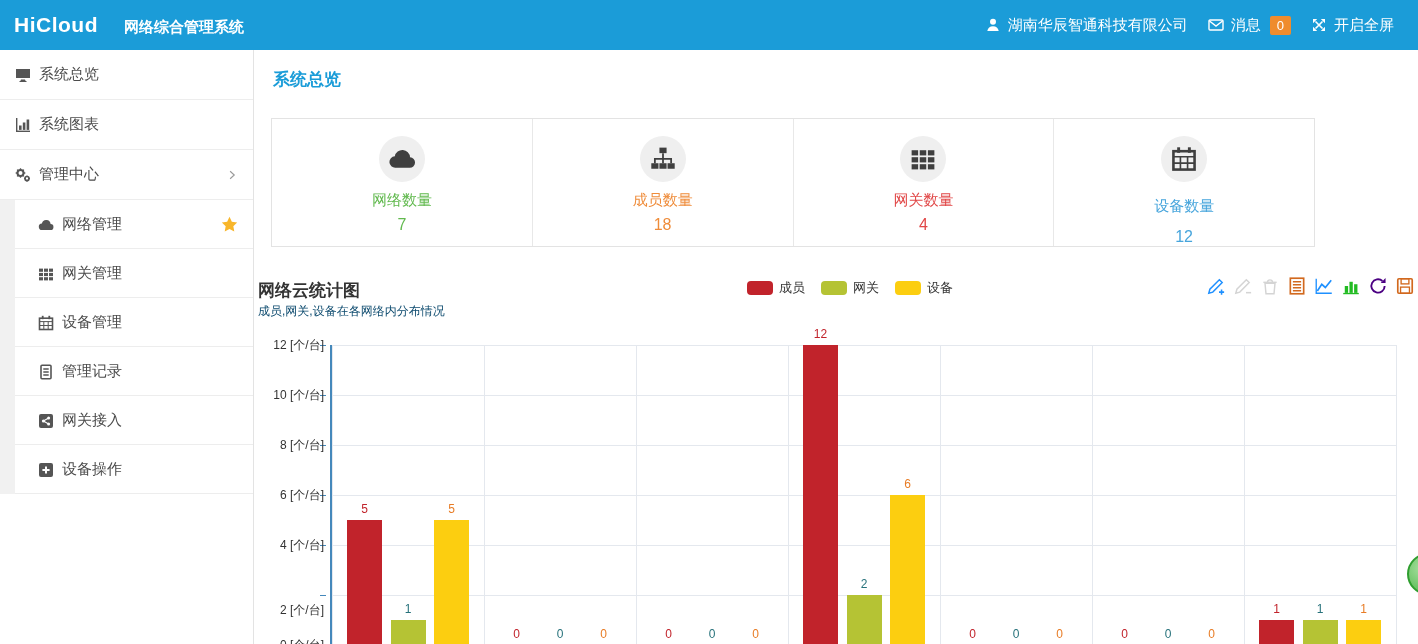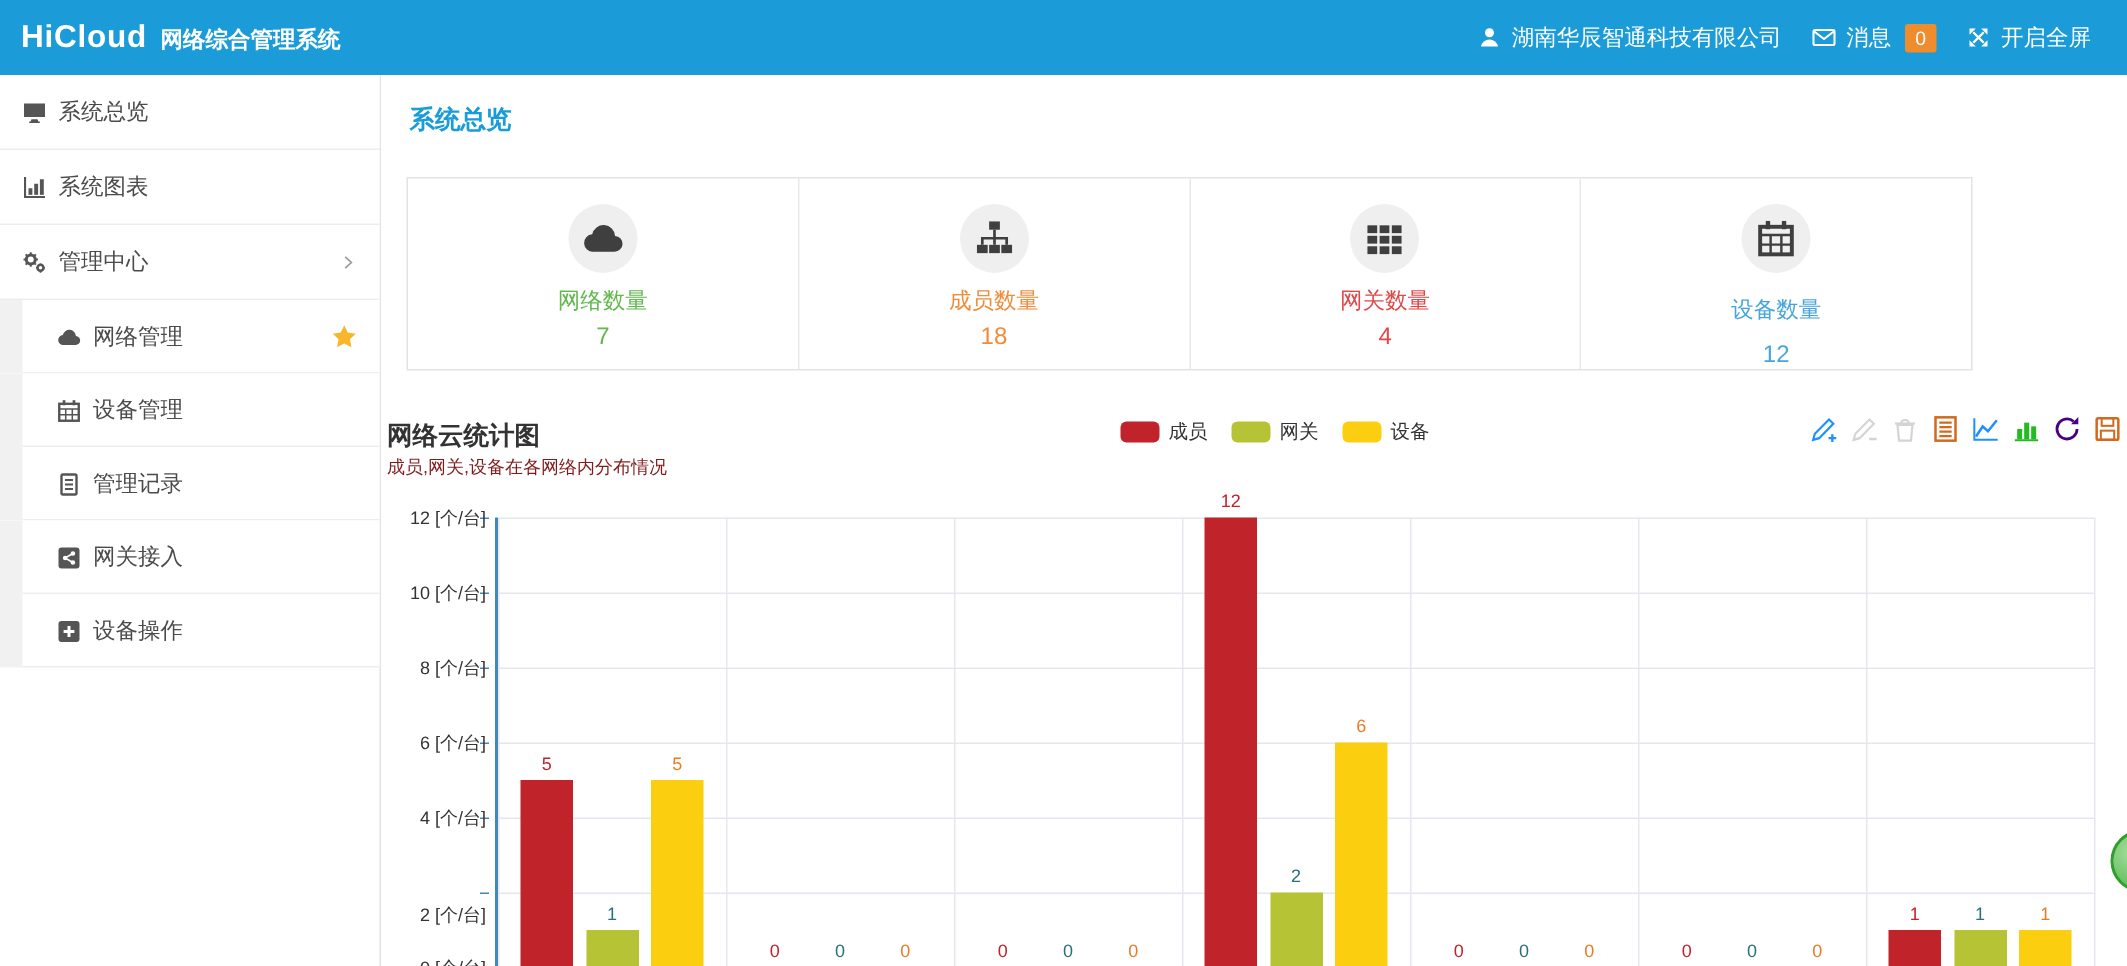--- a/index.html
+++ b/index.html
@@ -6,21 +6,21 @@
   body{
     width:1418px;height:644px;position:relative;overflow:hidden;
     font-family:"Liberation Sans","DejaVu Sans",sans-serif;
     background:#ffffff;color:#333;
   }
   
   .hdr{position:absolute;left:0;top:0;width:1418px;height:50px;background:#1b9cd8;
        display:flex;align-items:center;color:#fff;}
   .logo{margin-left:14px;display:flex;align-items:baseline;cursor:pointer;}
   .logo b{font-size:21px;font-weight:bold;letter-spacing:.5px;}
-  .logo span{font-size:15px;margin-left:9px;font-weight:bold;}
+  .logo span{font-size:15px;margin-left:26px;font-weight:bold;}
   .hdr-right{margin-left:auto;margin-right:24px;display:flex;align-items:center;gap:20px;font-size:15px;}
   .hdr-item{display:flex;align-items:center;gap:7px;cursor:pointer;white-space:nowrap;}
   .badge{background:#ef8c2d;color:#fff;font-size:13px;padding:2px 7px;border-radius:2px;margin-left:2px;}
   .hicon{width:16px;height:16px;display:inline-flex;}
   
   .sidebar{position:absolute;left:0;top:50px;width:253px;height:594px;background:#fff;
            border-right:1px solid #e3e3e3;}
   .side-item{height:49px;display:flex;align-items:center;padding:0 15px;
              border-bottom:1px solid #ededed;font-size:15px;color:#4b4b4b;
              position:relative;cursor:pointer;background:#fff;}
@@ -36,21 +36,21 @@
          border:1px solid #e3e3e3;display:flex;box-sizing:border-box;background:#fff;}
   .stat-cell{flex:1;display:flex;flex-direction:column;align-items:center;padding-top:17px;
              border-right:1px solid #e8e8e8;}
   .stat-cell:last-child{border-right:none;}
   .stat-circle{width:46px;height:46px;border-radius:50%;background:#efefef;
                display:flex;align-items:center;justify-content:center;}
   .stat-label{margin-top:9px;font-size:15px;}
   .stat-value{margin-top:6px;font-size:16px;}
   
   .chart-title{position:absolute;left:258px;top:279px;font-size:17px;font-weight:bold;color:#333;}
-  .chart-subtitle{position:absolute;left:258px;top:303px;font-size:12px;color:#7f1d1d;}
+  .chart-subtitle{position:absolute;left:258px;top:303px;font-size:12px;color:#0c4a6e;}
   .legend{position:absolute;left:747px;top:279px;display:flex;gap:16px;align-items:flex-end;}
   .legend-item{display:flex;align-items:center;gap:6px;font-size:13px;color:#333;cursor:pointer;}
   .legend-swatch{width:26px;height:14px;border-radius:4px;}
   .toolbox{position:absolute;left:1206px;top:276px;display:flex;gap:7px;align-items:center;}
   .tool{width:20px;height:20px;display:inline-flex;cursor:pointer;}
   
   #plot{position:absolute;left:0;top:0;width:1418px;height:644px;pointer-events:none;padding-left:20px;}
   #plot div{position:absolute;}
   #plot .ylab{font-size:12px;color:#333;text-align:right;}
   #plot .vlab{font-size:12px;text-align:center;}
@@ -149,20 +149,36 @@
     </span>
     <span>网络管理</span>
     <span class="star">
       <svg viewBox="0 0 16 16">
           <path d="M8 .8l2.2 4.6 5 .7-3.6 3.5.9 5L8 12.2l-4.5 2.4.9-5L.8 6.1l5-.7z" fill="#f8b62b"></path>
         </svg>
     </span>
   </div>
 
 
+  <div class="side-item sub">
+    <span class="side-icon">
+      <svg viewBox="0 0 16 16" fill="#555">
+          <rect x="1" y="2.6" width="4" height="3.2"></rect>
+          <rect x="6" y="2.6" width="4" height="3.2"></rect>
+          <rect x="11" y="2.6" width="4" height="3.2"></rect>
+          <rect x="1" y="6.9" width="4" height="3.2"></rect>
+          <rect x="6" y="6.9" width="4" height="3.2"></rect>
+          <rect x="11" y="6.9" width="4" height="3.2"></rect>
+          <rect x="1" y="11.2" width="4" height="3.2"></rect>
+          <rect x="6" y="11.2" width="4" height="3.2"></rect>
+          <rect x="11" y="11.2" width="4" height="3.2"></rect>
+        </svg>
+    </span>
+    <span>网关管理</span>
+  </div>
 
   <div class="side-item sub">
     <span class="side-icon">
       <svg viewBox="0 0 16 16">
           <rect x="1.5" y="3.2" width="13" height="11.3" fill="none" stroke="#555" stroke-width="1.6"></rect>
           <rect x="3.8" y="0.8" width="1.8" height="3.4" fill="#555"></rect>
           <rect x="10.4" y="0.8" width="1.8" height="3.4" fill="#555"></rect>
           <path d="M1.5 6.6h13M5.8 6.6v7.9M10.2 6.6v7.9M1.5 10.5h13" stroke="#555" stroke-width="1"></path>
         </svg>
     </span>

